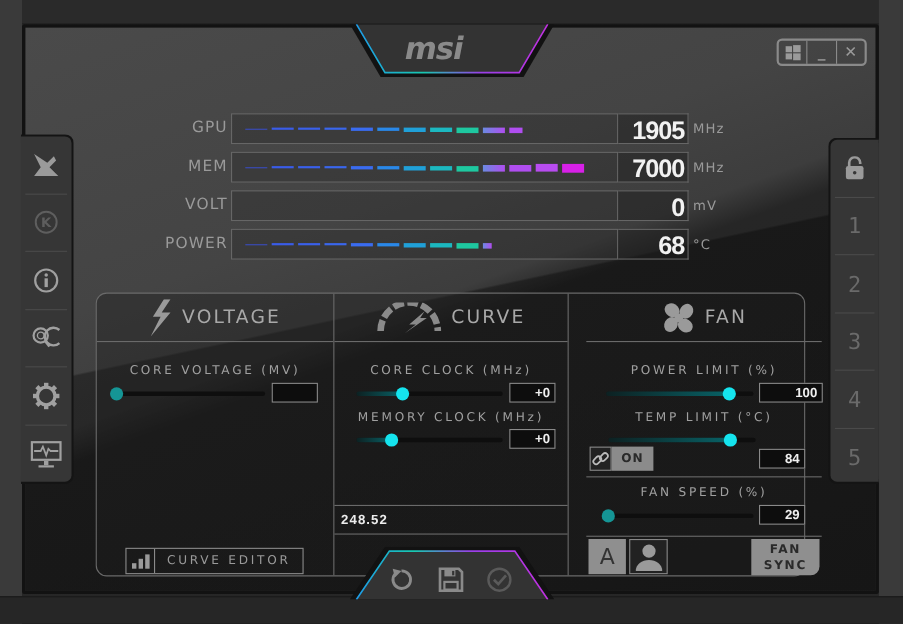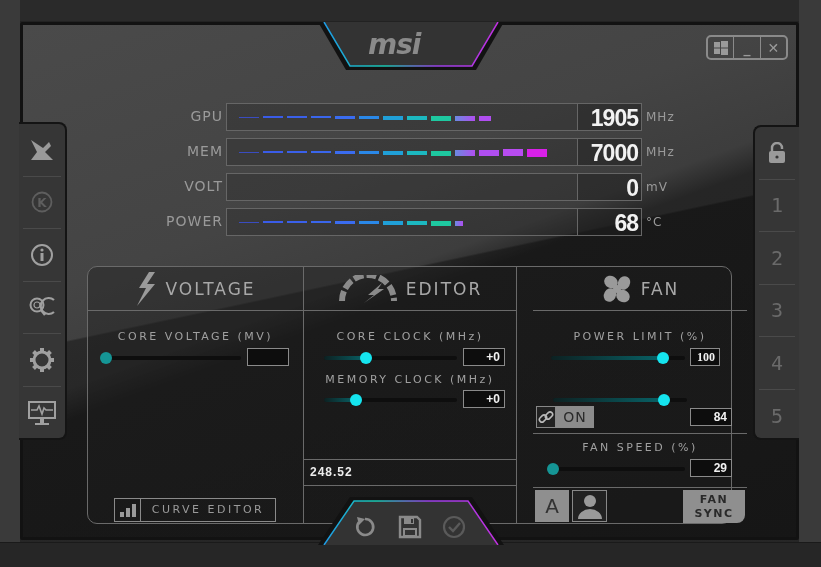--- a/index.html
+++ b/index.html
@@ -24,21 +24,21 @@
   .logo-shape { position: absolute; inset: 0; }
   .logo-text { position: absolute; left: 50px; top: 6px; font-family: "DejaVu Sans", sans-serif; font-weight: bold; font-style: italic;
     font-size: 28px; color: #8a8a8a; letter-spacing: -1px; }
 
   
   .win-ctrls { position: absolute; left: 706px; top: 35px; width: 82px; height: 25px; border: 2px solid #8a8a8a; border-radius: 5px; display: flex; }
   .win-btn { flex: 1; display: flex; align-items: center; justify-content: center; color: #9a9a9a; font-size: 14px; font-weight: bold; border-right: 1px solid #8a8a8a; cursor: pointer; }
   .win-btn:last-child { border-right: none; }
 
   
-  .mon-row { position: absolute; left: 156px; height: 28px; width: 540px; }
+  .mon-row { position: absolute; left: 140px; height: 28px; width: 540px; }
   .mon-label { position: absolute; left: 0; width: 67px; text-align: right; top: 5px; font-size: 14px; color: #9a9a9a; letter-spacing: 1px; }
   .mon-track { position: absolute; left: 70px; top: 0; width: 352px; height: 28px; border: 1px solid #666; background: rgba(40,40,40,0.35); }
   .mon-value-box { position: absolute; left: 422px; top: 0; width: 64px; height: 28px; border: 1px solid #666; border-left: none; background: rgba(30,30,30,0.5); }
   .mon-value { position: absolute; right: 3px; top: 1px; font-family: "Liberation Sans", sans-serif; font-weight: bold; font-size: 23px; color: #f2f2f2; letter-spacing: -1px; }
   .mon-unit { position: absolute; left: 490px; top: 7px; font-size: 12px; color: #9a9a9a; letter-spacing: 1px; }
   .seg { position: absolute; top: 12px; height: 4px; }
 
   
   .sidebar-left { position: absolute; left: 19px; top: 122px; width: 48px; height: 318px; background: #363636; border: 2px solid #141414; border-left: none; border-radius: 0 8px 8px 0; }
   .sb-item { height: 52.5px; display: flex; align-items: center; justify-content: center; border-bottom: 1px solid #4a4a4a; margin: 0 4px; cursor: pointer; }
@@ -65,21 +65,21 @@
   .val-box { position: absolute; height: 18px; border: 1px solid #8a8a8a; background: #0d0d0d; text-align: right; padding-right: 4px; font-family: "Liberation Sans", sans-serif; font-weight: bold; font-size: 12px; color: #f0f0f0; line-height: 16px; }
 
   .info-row { position: absolute; left: 0; width: 100%; height: 25px; border-top: 1px solid #6a6a6a; padding-left: 6px; font-family: "Liberation Sans", sans-serif; font-weight: bold; font-size: 12px; color: #ececec; line-height: 24px; letter-spacing: 1px; }
 
   .curve-btn { position: absolute; left: 26px; top: 231px; width: 162px; height: 24px; border: 1px solid #8a8a8a; display: flex; cursor: pointer; }
   .curve-icon { width: 26px; border-right: 1px solid #8a8a8a; display: flex; align-items: flex-end; justify-content: center; gap: 2px; padding-bottom: 4px; }
   .curve-label { flex: 1; font-size: 11px; color: #9a9a9a; letter-spacing: 2.5px; text-align: center; line-height: 22px; }
 
   .link-btn { position: absolute; left: 3px; top: 139px; width: 58px; height: 22px; display: flex; cursor: pointer; }
   .link-icon { width: 20px; height: 22px; border: 1px solid #888; background: #222; display: flex; align-items: center; justify-content: center; }
-  .link-on { flex: 1; background: #8b8b8b; font-size: 14px; font-weight: normal; color: #2a2a2a; text-align: center; line-height: 22px; letter-spacing: 1px; }
+  .link-on { flex: 1; background: #8b8b8b; font-size: 11px; font-weight: bold; color: #2a2a2a; text-align: center; line-height: 22px; letter-spacing: 1px; }
 
   .fan-bottom { position: absolute; left: 0; top: 220px; width: 100%; height: 37px; border-top: 1px solid #6a6a6a; }
   .fan-a { position: absolute; left: 2px; top: 2px; width: 34px; height: 32px; background: #8f8f8f; color: #333; font-size: 20px; text-align: center; line-height: 32px; cursor: pointer; }
   .fan-user { position: absolute; left: 39px; top: 2px; width: 35px; height: 32px; border: 1px solid #888; background: #222; display: flex; align-items: center; justify-content: center; cursor: pointer; }
   .fan-sync { position: absolute; right: 2px; top: 2px; width: 62px; height: 33px; background: #8f8f8f; border-radius: 0 0 8px 0; color: #2a2a2a; font-size: 11px; font-weight: bold; letter-spacing: 1.5px; text-align: center; line-height: 14px; padding-top: 3px; cursor: pointer; }
 
   
   .actions { position: absolute; left: 318px; top: 497px; width: 186px; height: 48px; }
   .act-btn { position: absolute; top: 17px; width: 26px; height: 26px; display: flex; align-items: center; justify-content: center; cursor: pointer; }
 </style>
@@ -290,21 +290,21 @@
         <span class="curve-label">CURVE EDITOR</span>
       </div>
     </div>
 
     <div class="col col-c">
       <div class="col-head">
         <svg width="60" height="28" viewBox="0 0 60 28">
           <path d="M4,26 A26,26 0 0 1 56,26" fill="none" stroke="#8a8a8a" stroke-width="6" stroke-dasharray="10,3"></path>
           <polygon points="44,8 30,20 36,20 26,28 46,14 40,14" fill="#8a8a8a"></polygon>
         </svg>
-        <span class="col-title">EDITOR</span>
+        <span class="col-title">CURVE</span>
       </div>
       <span class="ctl-label" style="top:63px;">CORE CLOCK (MHz)</span>
       <div class="slider" style="left:20px;top:89px;width:133px;">
         <div class="slider-fill" style="width:42px;"></div>
         <div class="knob" style="left:36px;"></div>
       </div>
       <div class="val-box" style="left:159px;top:81px;width:42px;">+0</div>
 
       <span class="ctl-label" style="top:106px;">MEMORY CLOCK (MHz)</span>
       <div class="slider" style="left:20px;top:131px;width:133px;">
@@ -328,22 +328,23 @@
             <circle cx="16" cy="16" r="4"></circle>
           </g>
         </svg>
         <span class="col-title">FAN</span>
       </div>
       <span class="ctl-label" style="top:63px;">POWER LIMIT (%)</span>
       <div class="slider" style="left:18px;top:89px;width:134px;">
         <div class="slider-fill" style="width:112px;"></div>
         <div class="knob" style="left:106px;"></div>
       </div>
-      <div class="val-box" style="left:157px;top:81px;width:30px;font-family:Liberation Serif, serif;">100</div>
-
+      <div class="val-box" style="left:157px;top:81px;width:58px;">100</div>
+
+      <span class="ctl-label" style="top:106px;">TEMP LIMIT (°C)</span>
       <div class="slider" style="left:20px;top:131px;width:134px;">
         <div class="slider-fill" style="width:111px;"></div>
         <div class="knob" style="left:105px;"></div>
       </div>
       <div class="val-box" style="left:157px;top:123px;width:42px;margin-top:18px;">84</div>
 
       <div class="link-btn">
         <div class="link-icon">
           <svg width="16" height="16" viewBox="0 0 16 16">
             <rect x="1" y="7" width="8" height="5" rx="2.5" fill="none" stroke="#bbb" stroke-width="1.6" transform="rotate(-45 5 9.5)"></rect>

